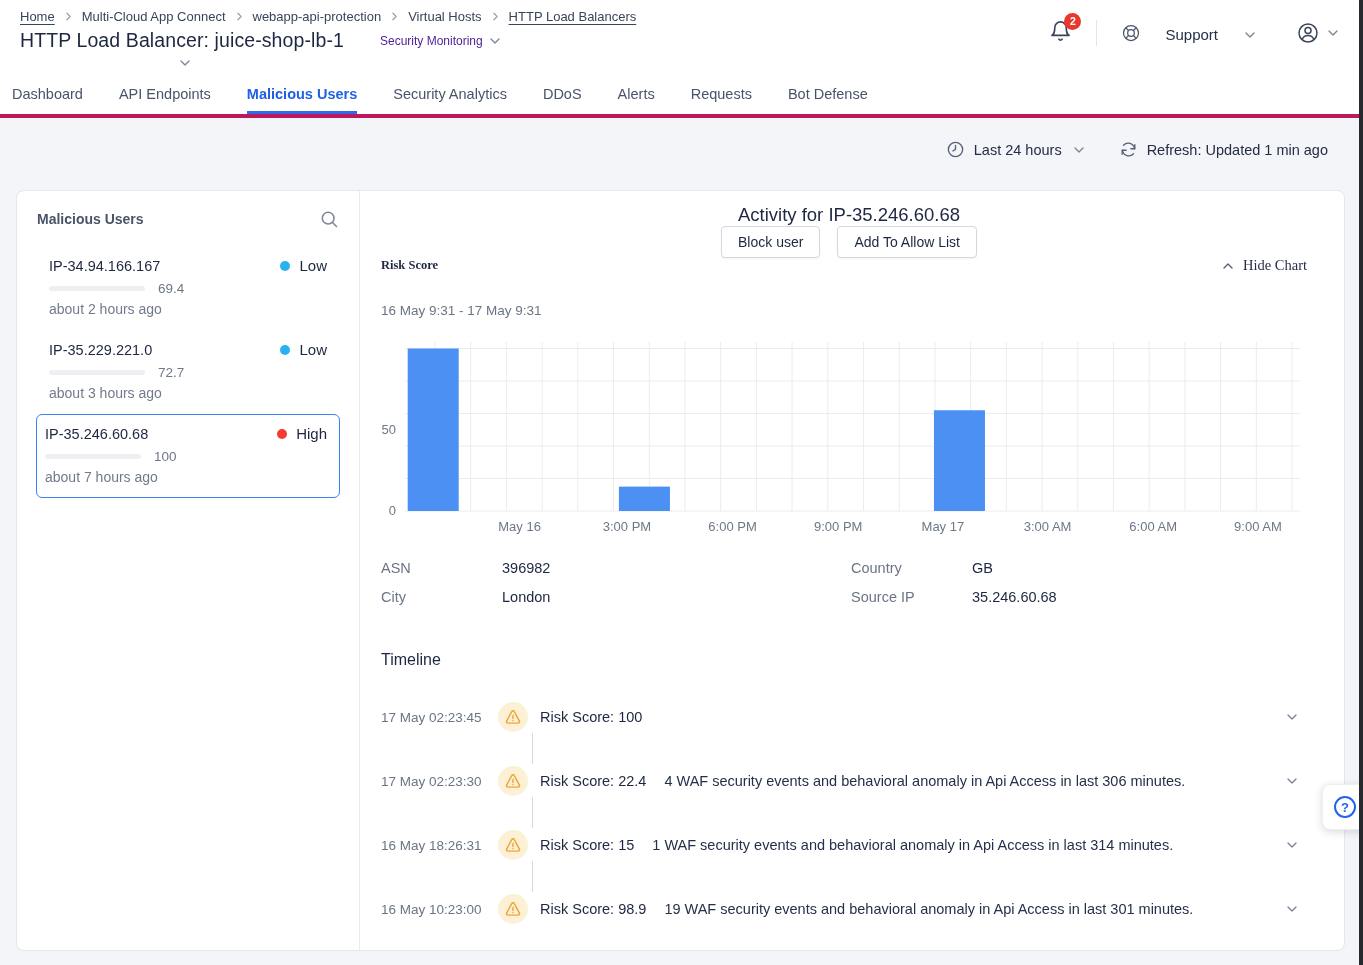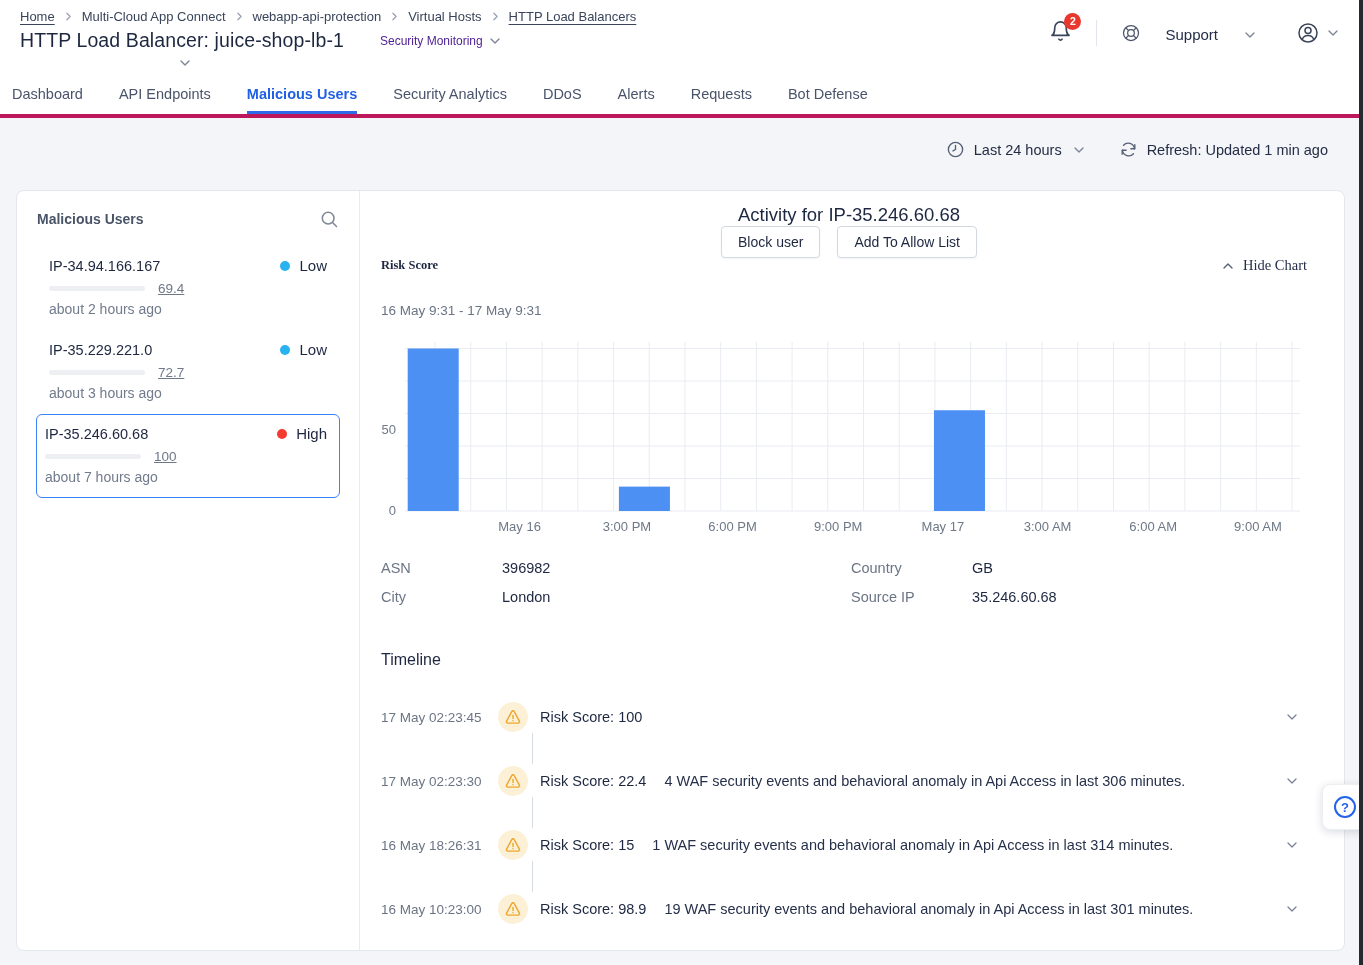--- a/index.html
+++ b/index.html
@@ -49,21 +49,21 @@
   .user-items { margin-top:17px; }
   .user-item { margin:0 19px; padding:10px 12px 12px 12px; border:1px solid transparent; border-radius:6px; cursor:pointer; }
   .user-item.selected { border-color:#3b82f6;padding-left:8px; }
   .ui-row1 { display:flex; justify-content:space-between; align-items:flex-end; margin-bottom:7px; }
   .ui-ip { font-size:14.5px; color:#1d2740; }
   .ui-level { display:flex; align-items:center; gap:9px; font-size:15px; color:#1d2740; }
   .dot { width:10px; height:10px; border-radius:50%; }
   .ui-row2 { display:flex; align-items:center; margin-bottom:5px; }
   .bar-track { width:96px; height:5px; border-radius:3px; background:#edeff3; overflow:hidden; }
   .bar-fill { height:100%; border-radius:3px; background:#4b90f2; }
-  .ui-score { font-size:13.5px; color:#6f7888; margin-left:13px;text-decoration:underline; }
+  .ui-score { font-size:13.5px; color:#6f7888; margin-left:13px; }
   .ui-ago { font-size:14px; color:#717b8c; }
 
   
   .main { flex:1; position:relative; }
   .detail-header { position:absolute; left:21px; right:27px; top:13px; height:34px; display:flex; align-items:center; justify-content:space-between;flex-direction:column; }
   .detail-title { font-size:18.5px; font-weight:500; color:#1d2740; }
   .btn-row { display:flex; gap:17px; }
   .btn { background:#fff; border:1px solid #d3d8e2; border-radius:4px; padding:0 16px; height:32px; display:flex; align-items:center; font-size:14px; color:#1d2740; cursor:pointer; box-shadow:0 1px 2px rgba(20,30,60,.05); white-space:nowrap; }
   .risk-row { position:absolute; left:21px; right:37px; top:66px; display:flex; justify-content:space-between; align-items:center;font-family:Liberation Serif, serif; }
   .risk-label { font-size:12.5px; font-weight:700; color:#1d2740; }

